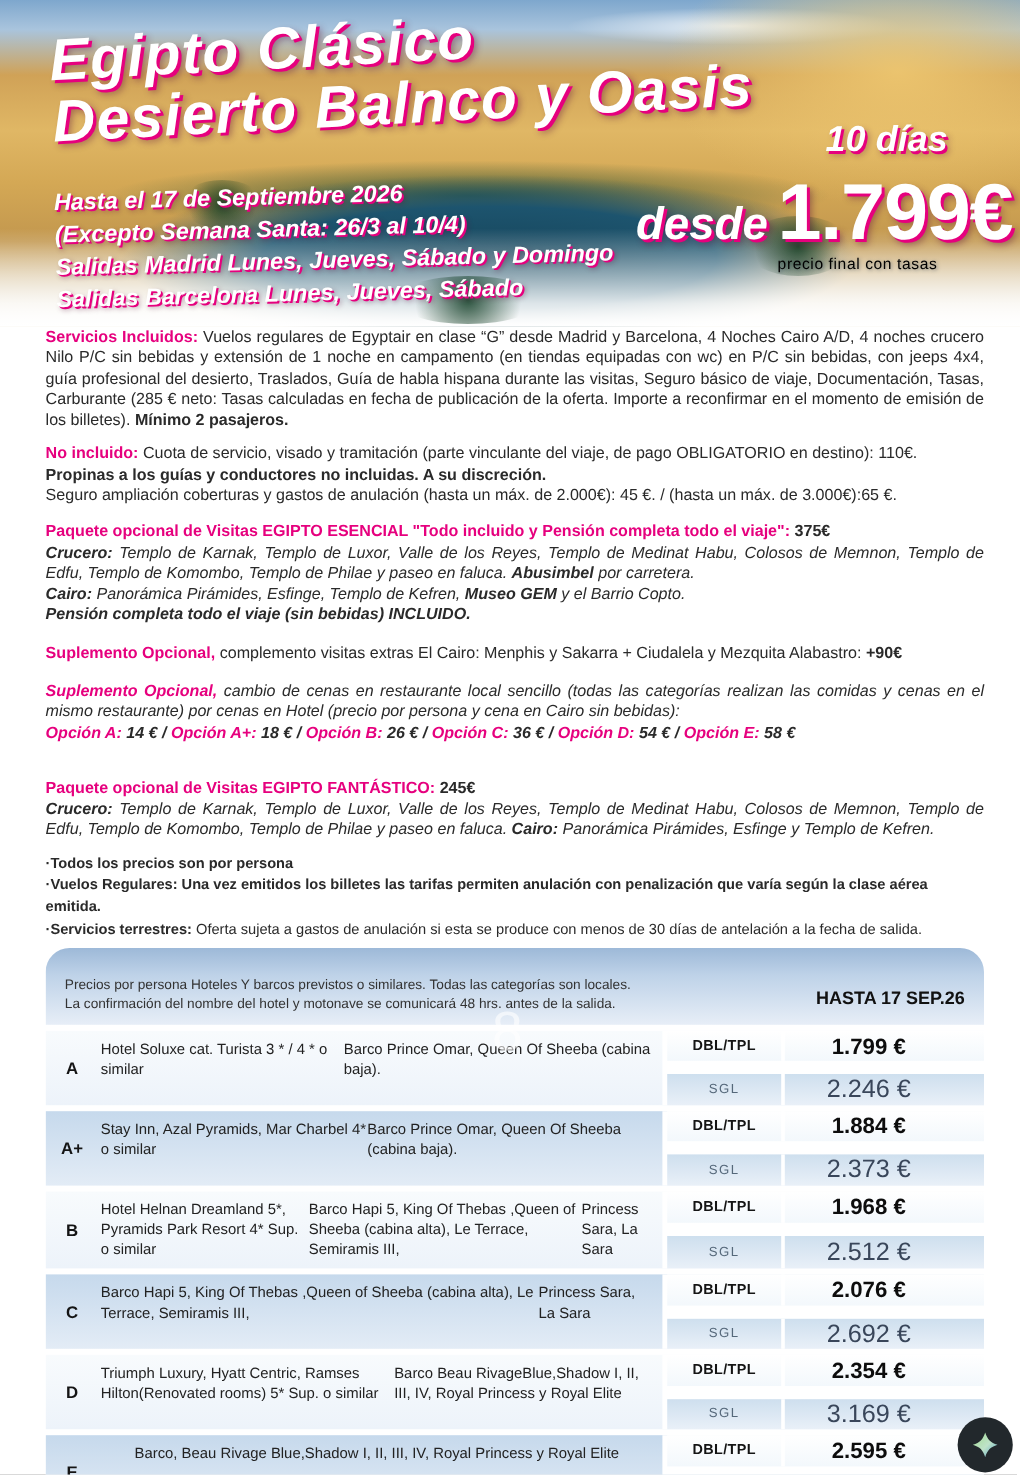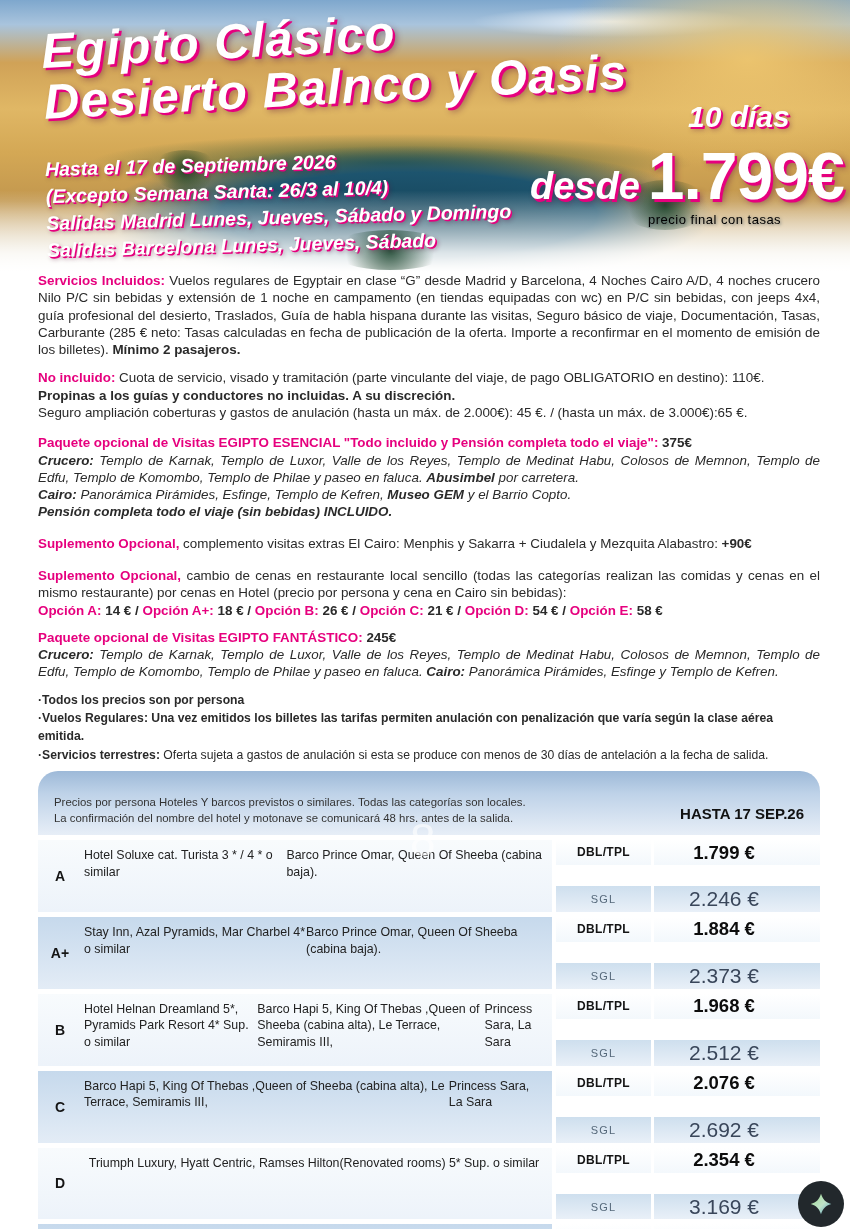--- a/index.html
+++ b/index.html
@@ -50,21 +50,21 @@
     padding:24px 16px 8px 16px; display:flex; justify-content:space-between; align-items:flex-end; }
   .pt-notes { font-size:11.4px; line-height:1.4; color:#333; }
   .pt-validity { font-size:15px; font-weight:800; color:#111; white-space:nowrap; padding-bottom:3px; }
   .pt-row { display:flex; margin-top:5px; }
   .row-light { background:linear-gradient(180deg,#f8fbfd 0%,#edf3fa 100%); }
   .row-blue  { background:linear-gradient(180deg,#c6d9ec 0%,#e3ecf6 100%); }
   .pt-cat { width:44px; display:flex; align-items:center; justify-content:center; font-weight:800; font-size:14px; color:#141414; }
   .pt-desc { flex:1; padding:7px 8px 7px 2px; font-size:12.4px; line-height:1.36; color:#222;
     display:flex; flex-direction:row; justify-content:center; }
   .pt-desc span { display:block; }
-  .pt-prices { width:268px; display:flex; flex-direction:column; gap:21px; background:#fff; padding-left:4px; }
+  .pt-prices { width:268px; display:flex; flex-direction:column; gap:11px; background:#fff; padding-left:4px; }
   .pt-sub { flex:1; display:flex; min-height:22px; }
   .sub-dbl { background:linear-gradient(180deg,#ffffff 0%,#f3f8fc 100%); }
   .sub-sgl { background:linear-gradient(180deg,#cedfee 0%,#e9f0f8 100%); }
   .pt-sub .lbl { width:95px; display:flex; align-items:center; justify-content:center; }
   .pt-sub .val { flex:1; display:flex; align-items:center; justify-content:center; padding-right:26px; border-left:3px solid #fff; }
   .sub-dbl .lbl { font-weight:800; font-size:12px; color:#151515; letter-spacing:.3px; }
   .sub-dbl .val { font-weight:800; font-size:18.5px; color:#0d0d0d; }
   .sub-sgl .lbl { font-size:11px; color:#55687a; letter-spacing:1.2px; }
   .sub-sgl .val { font-size:21px; color:#39465a; font-weight:400; }
   .watermark { position:absolute; left:372px; top:40px; font-size:46px; font-weight:300;
@@ -127,34 +127,34 @@
       <span class="i">y el Barrio Copto.</span><br>
       <span class="bi">Pensión completa todo el viaje (sin bebidas) INCLUIDO.</span>
     </p>
 
     <p class="para" style="margin-bottom:15px;">
       <span class="mag">Suplemento Opcional,</span>
       <span>complemento visitas extras El Cairo: Menphis y Sakarra + Ciudalela y Mezquita Alabastro:</span>
       <span class="b">+90€</span>
     </p>
 
-    <p class="para" style="margin-bottom:10px;">
+    <p class="para" style="margin-bottom:29px;font-style:italic;">
       <span class="mag">Suplemento Opcional,</span>
       <span>cambio de cenas en restaurante local sencillo (todas las categorías realizan las comidas y cenas en el mismo restaurante) por cenas en Hotel (precio por persona  y cena en Cairo sin bebidas):</span><br>
       <span class="mag">Opción A:</span>
       <span class="b">14 €</span>
       <span class="b">/</span>
       <span class="mag">Opción A+:</span>
       <span class="b">18 €</span>
       <span class="b">/</span>
       <span class="mag">Opción B:</span>
       <span class="b">26 €</span>
       <span class="b">/</span>
       <span class="mag">Opción C:</span>
-      <span class="b">21 €</span>
+      <span class="b">36 €</span>
       <span class="b">/</span>
       <span class="mag">Opción D:</span>
       <span class="b">54 €</span>
       <span class="b">/</span>
       <span class="mag">Opción E:</span>
       <span class="b">58 €</span>
     </p>
 
     <p class="para" style="margin-bottom:10px;">
       <span class="mag">Paquete opcional de Visitas EGIPTO FANTÁSTICO:</span>
@@ -254,20 +254,21 @@
             <span class="lbl">SGL</span>
             <span class="val">2.692 €</span>
           </div>
         </div>
       </div>
 
       <div class="pt-row row-light">
         <div class="pt-cat">D</div>
         <div class="pt-desc">
           <span>Triumph Luxury, Hyatt Centric, Ramses Hilton(Renovated rooms) 5* Sup. o  similar</span>
+          <span>Barco Beau RivageBlue,Shadow I, II, III, IV, Royal Princess y Royal Elite</span>
         </div>
         <div class="pt-prices">
           <div class="pt-sub sub-dbl">
             <span class="lbl">DBL/TPL</span>
             <span class="val">2.354 €</span>
           </div>
           <div class="pt-sub sub-sgl">
             <span class="lbl">SGL</span>
             <span class="val">3.169 €</span>
           </div>

